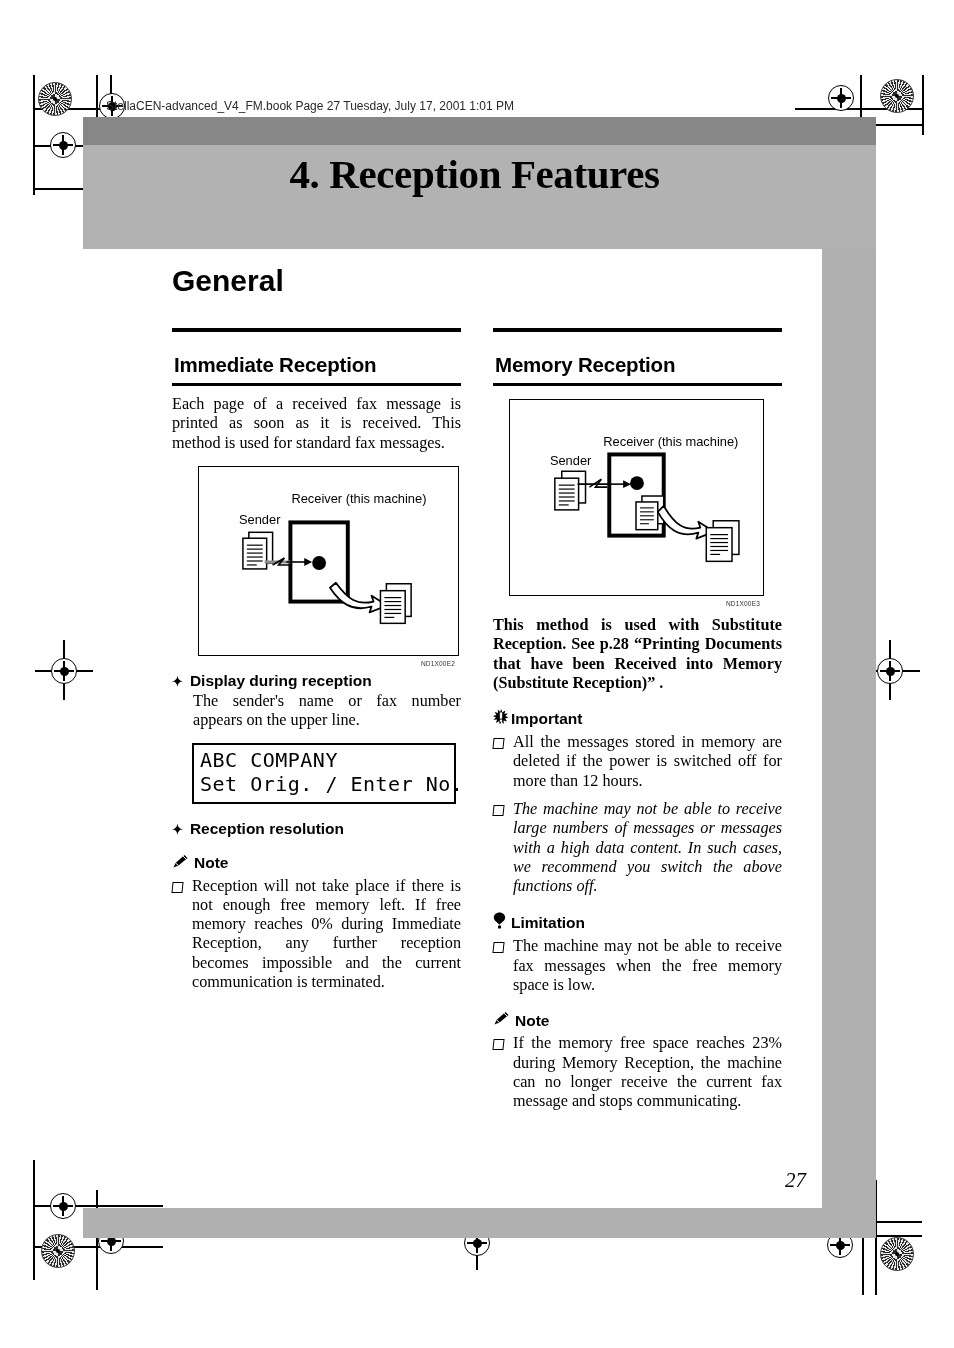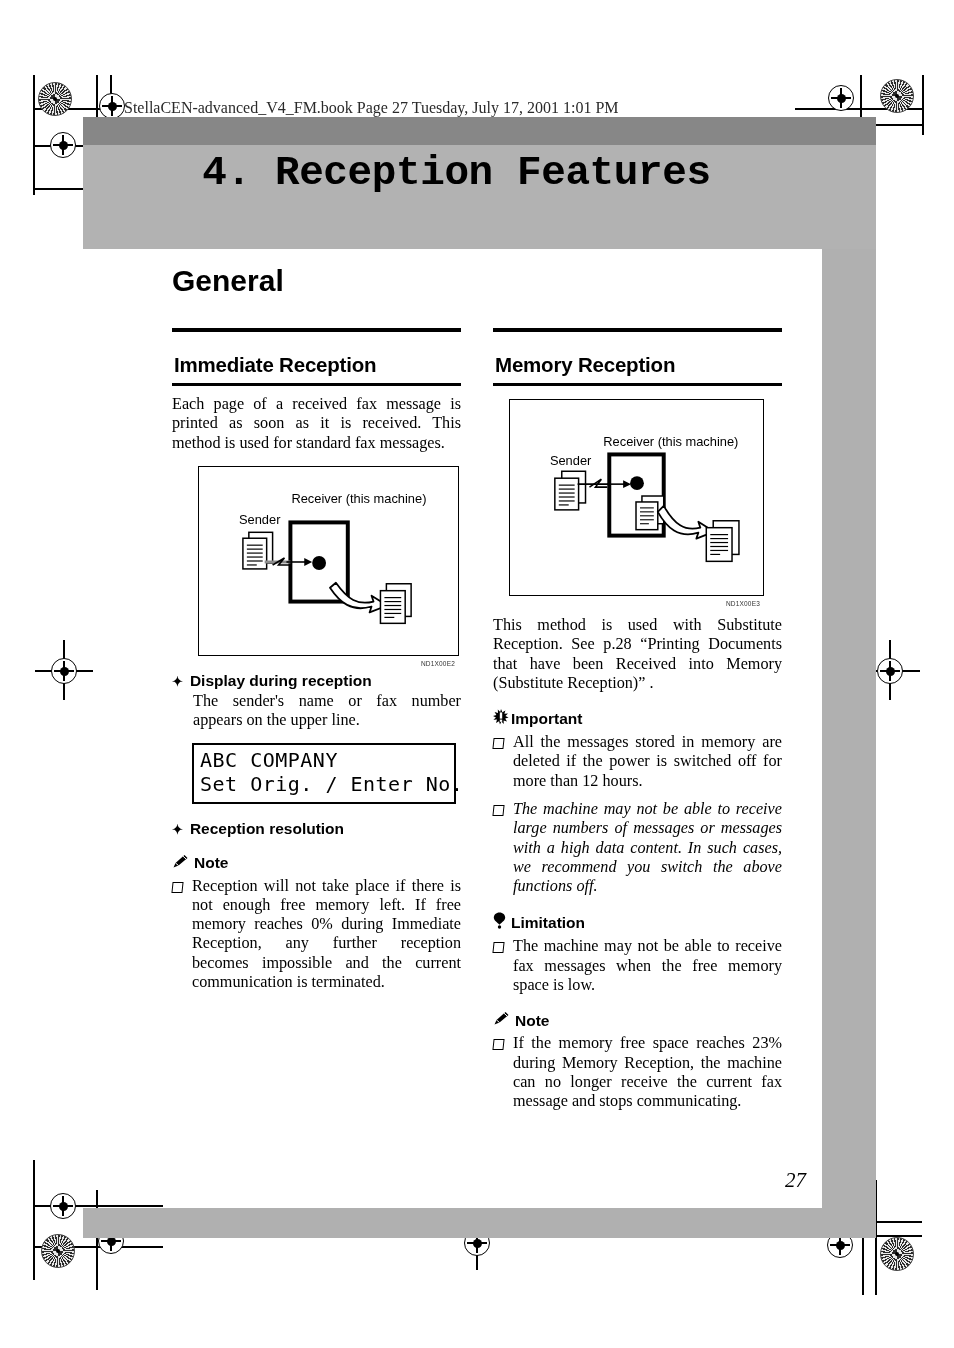--- a/index.html
+++ b/index.html
@@ -46,31 +46,31 @@
   
   .band-dark {
     position: absolute; left: 83px; top: 117px; width: 793px; height: 28px;
     background: #878787;
   }
   .band-light {
     position: absolute; left: 83px; top: 145px; width: 793px; height: 104px;
     background: #b2b2b2;
   }
   .chapter-title {
-    position: absolute; left: 65px; top: 150px; width: 793px;
+    position: absolute; left: 83px; top: 150px; width: 793px;
     text-align: center; padding-right: 10px;
-    font-family: Liberation Mono, monospace;
+    font-family: Liberation Serif, serif;
     font-weight: bold; font-size: 41px; letter-spacing: -0.4px;
     color: #000;
   }
 
   .file-header {
-    position: absolute; left: 124px; top: 99px;
-    font-family: Liberation Serif, serif;
-    font-size: 16px; color: #2a2a2a; white-space: nowrap;
+    position: absolute; left: 106px; top: 99px;
+    font-family: Liberation Sans, sans-serif;
+    font-size: 12px; color: #2a2a2a; white-space: nowrap;
   }
 
   
   .content {
     position: absolute; left: 172px; top: 264px; width: 610px;
   }
   .general-heading {
     font-family: "Liberation Sans", sans-serif;
     font-weight: bold; font-size: 30px; color: #000;
     margin-bottom: 30px;
@@ -381,21 +381,21 @@
               <line x1="202" y1="140" x2="220" y2="140"></line>
             <line x1="202" y1="144" x2="220" y2="144"></line>
               <line x1="202" y1="148" x2="220" y2="148"></line>
             <line x1="202" y1="152" x2="220" y2="152"></line>
               <line x1="202" y1="156" x2="212" y2="156"></line>
           </g>
         </svg>
         <span class="fig-code">ND1X00E3</span>
       </div>
 
-      <p class="body" style="margin-top:20px;">This method is used with Substitute Reception. See p.28 “Printing Documents that have been Received into Memory (Substitute Reception)” .</p>
+      <p class="body" style="margin-top:20px;font-weight:bold;">This method is used with Substitute Reception. See p.28 “Printing Documents that have been Received into Memory (Substitute Reception)” .</p>
 
       <div class="callout">
         <div class="callout-head" style="gap:2px;align-items:center;">
           <span class="ico">
             <svg width="16" height="16" viewBox="0 0 16 16">
               <path d="M8 0 L9.4 3.2 L12.4 1.4 L11.4 4.8 L15 4.6 L12.4 7 L15.6 8.4 L12.2 9.4 L14 12.4 L10.6 11.4 L10.8 15 L8.4 12.4 L7 15.6 L6 12.2 L3 14 L4 10.6 L0.4 10.8 L3 8.4 L0 7 L3.4 6 L1.6 3 L5 4 L4.8 0.4 L7.2 3 Z" fill="#000"></path>
               <rect x="6.8" y="3.4" width="2.4" height="6.2" fill="#fff"></rect>
               <rect x="6.8" y="10.6" width="2.4" height="2.2" fill="#fff"></rect>
             </svg>
           </span>

